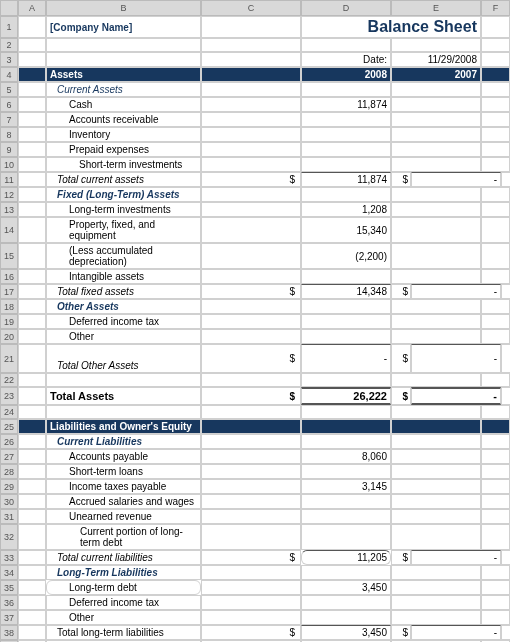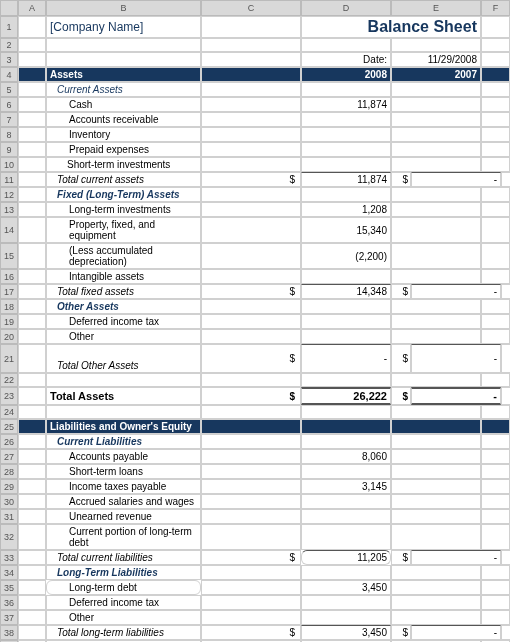--- a/index.html
+++ b/index.html
@@ -71,22 +71,22 @@
       text-align: center;
       font-size: 9px;
       color: #555;
       padding: 2px 1px;
       display: flex;
       align-items: center;
       justify-content: center;
     }
 
     .company-name {
-      font-size: 12px;
-      font-weight: normal;
+      font-size: 10px;
+      font-weight: bold;
       color: #17375e;
     }
 
     .section-header {
       background: #17375e;
       color: #fff;
       font-weight: bold;
       font-size: 10px;
     }
   </style>
@@ -201,21 +201,21 @@
           <div class="cell col-c"></div>
           <div class="cell col-d cell-right"></div>
           <div class="cell col-e cell-right"></div>
           <div class="cell col-f"></div>
         </div>
       </div>
       <div class="sheet-row">
         <div class="row-num">10</div>
         <div class="row-content">
           <div class="cell col-a"></div>
-          <div class="cell col-b" style="padding-left: 20px;">Short-term investments</div>
+          <div class="cell col-b" style="padding-left: 32px;">Short-term investments</div>
           <div class="cell col-c"></div>
           <div class="cell col-d cell-right"></div>
           <div class="cell col-e cell-right"></div>
           <div class="cell col-f"></div>
         </div>
       </div>
       <div class="sheet-row">
         <div class="row-num">11</div>
         <div class="row-content">
           <div class="cell col-a"></div>
@@ -447,21 +447,21 @@
           <div class="cell col-c"></div>
           <div class="cell col-d cell-right"></div>
           <div class="cell col-e cell-right"></div>
           <div class="cell col-f"></div>
         </div>
       </div>
       <div class="sheet-row">
         <div class="row-num">32</div>
         <div class="row-content">
           <div class="cell col-a"></div>
-          <div class="cell col-b" style="padding-left: 22px;">Current portion of long-term debt</div>
+          <div class="cell col-b" style="padding-left: 33px;">Current portion of long-term debt</div>
           <div class="cell col-c"></div>
           <div class="cell col-d cell-right"></div>
           <div class="cell col-e cell-right"></div>
           <div class="cell col-f"></div>
         </div>
       </div>
       <div class="sheet-row">
         <div class="row-num">33</div>
         <div class="row-content">
           <div class="cell col-a"></div>
@@ -514,21 +514,21 @@
           <div class="cell col-c"></div>
           <div class="cell col-d cell-right"></div>
           <div class="cell col-e cell-right"></div>
           <div class="cell col-f"></div>
         </div>
       </div>
       <div class="sheet-row">
         <div class="row-num">38</div>
         <div class="row-content">
           <div class="cell col-a"></div>
-          <div class="cell col-b" style="padding: 1px 3px 1px 10px; font-style: italic; display: flex; align-items: center; border: 1px solid rgb(208, 208, 208);">Total long-term liabilities</div>
+          <div class="cell col-b" style="padding: 1px 3px 1px 10px; display: flex; align-items: center; border: 1px solid rgb(208, 208, 208);">Total long-term liabilities</div>
           <div class="cell col-c" style="padding: 1px 5px; font-size: 10px; display: flex; align-items: center; justify-content: flex-end; border: 1px solid rgb(208, 208, 208);">$</div>
           <div class="cell col-d cell-right" style="border-top: 1px solid rgb(85, 85, 85);">3,450</div>
           <div class="cell col-c" style="width: 20px; min-width: 20px; padding: 1px 2px; font-size: 10px; display: flex; align-items: center; justify-content: flex-end; border: 1px solid rgb(208, 208, 208);">$</div>
           <div class="cell col-e cell-right" style="border-top: 1px solid rgb(85, 85, 85);">-</div>
           <div class="cell col-f"></div>
         </div>
       </div>
       <div class="sheet-row">
         <div class="row-num">39</div>
         <div class="row-content">

